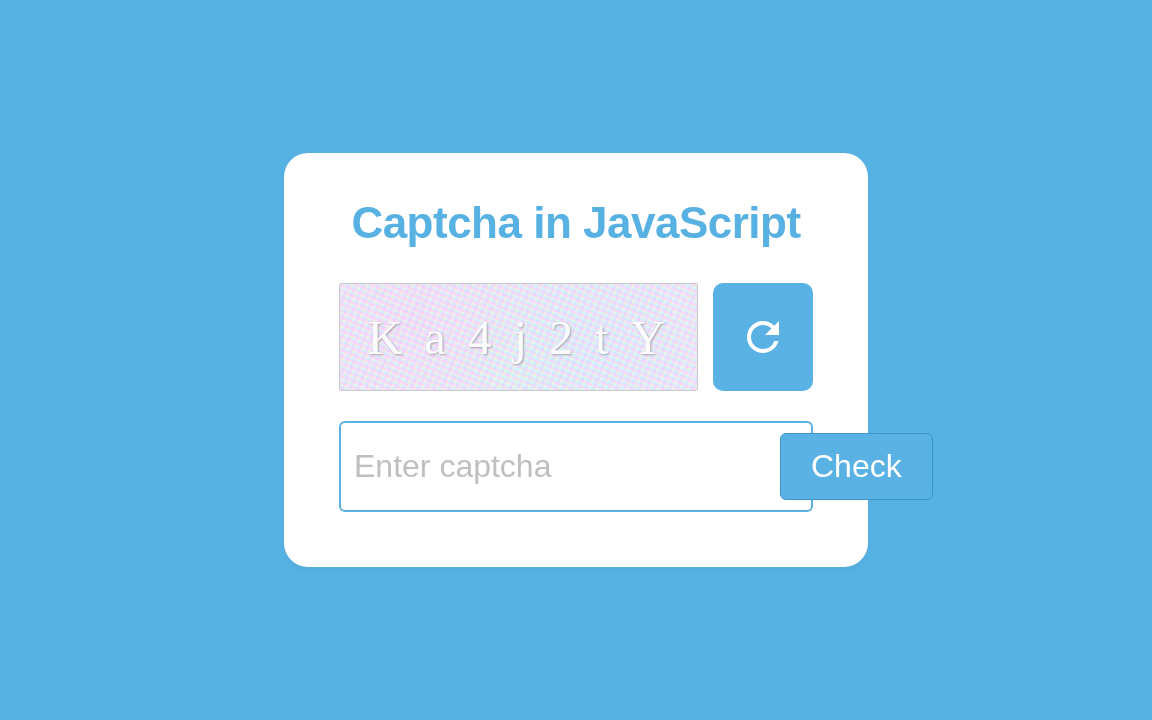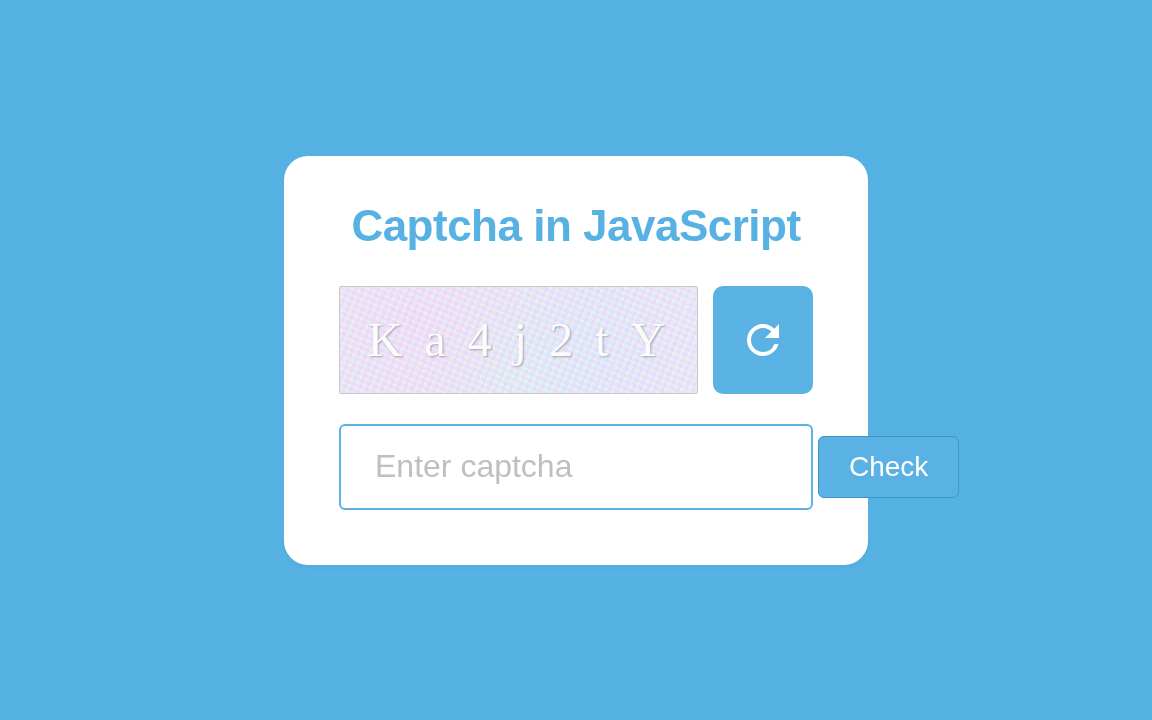--- a/index.html
+++ b/index.html
@@ -83,44 +83,44 @@
     cursor: pointer;
     border: none;
   }
   .refresh-btn svg {
     width: 48px;
     height: 48px;
     fill: #ffffff;
   }
   .input-row {
     display: flex;
-    gap: 23px;
+    gap: 6px;
     border: 2px solid #5ab2e4;
     border-radius: 6px;
-    padding: 10px 12px 10px 34px;
+    padding: 10px 12px 10px 13px;
     align-items: center;
   }
   .captcha-input {
     flex: 1;
     border: none;
     outline: none;
     font-size: 32px;
     color: #666;
     font-family: inherit;
     background: transparent;
   }
   .captcha-input::placeholder {
     color: #bfbfbf;
   }
   .check-btn {
     background: #5ab2e4;
     color: #ffffff;
     border: 1px solid #3a96cc;
     border-radius: 6px;
-    font-size: 28px;
+    font-size: 32px;
     padding: 14px 30px;
     cursor: pointer;
     font-family: inherit;
     font-weight: 400;
   }
 </style>
 </head>
 <body>
 
 <div class="card">

